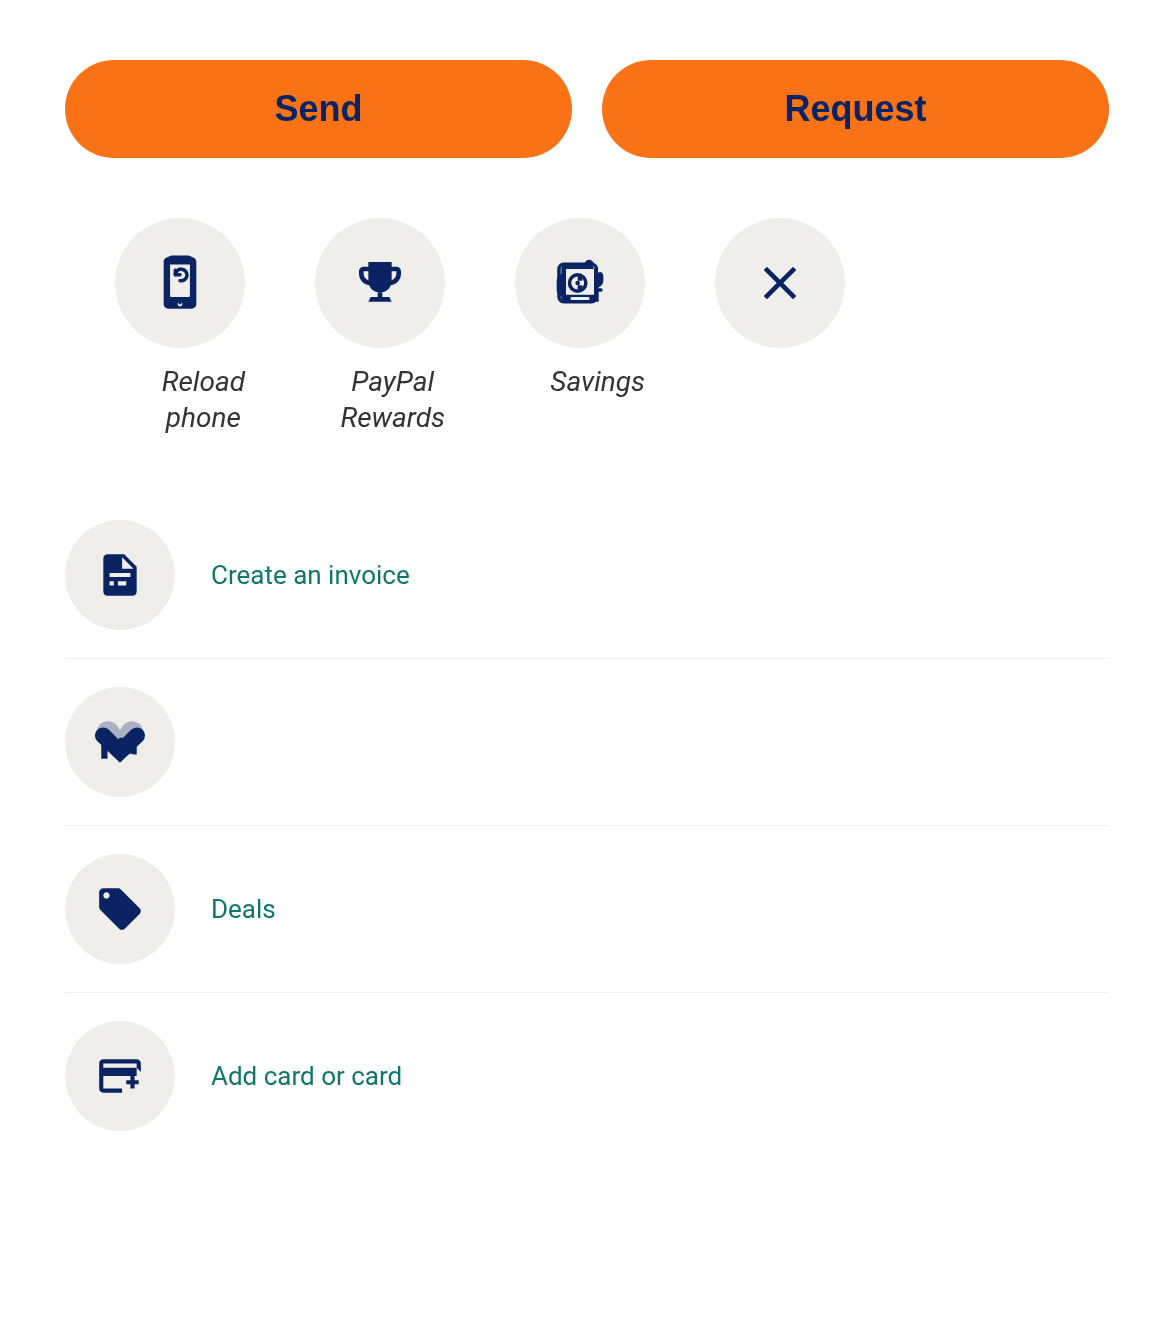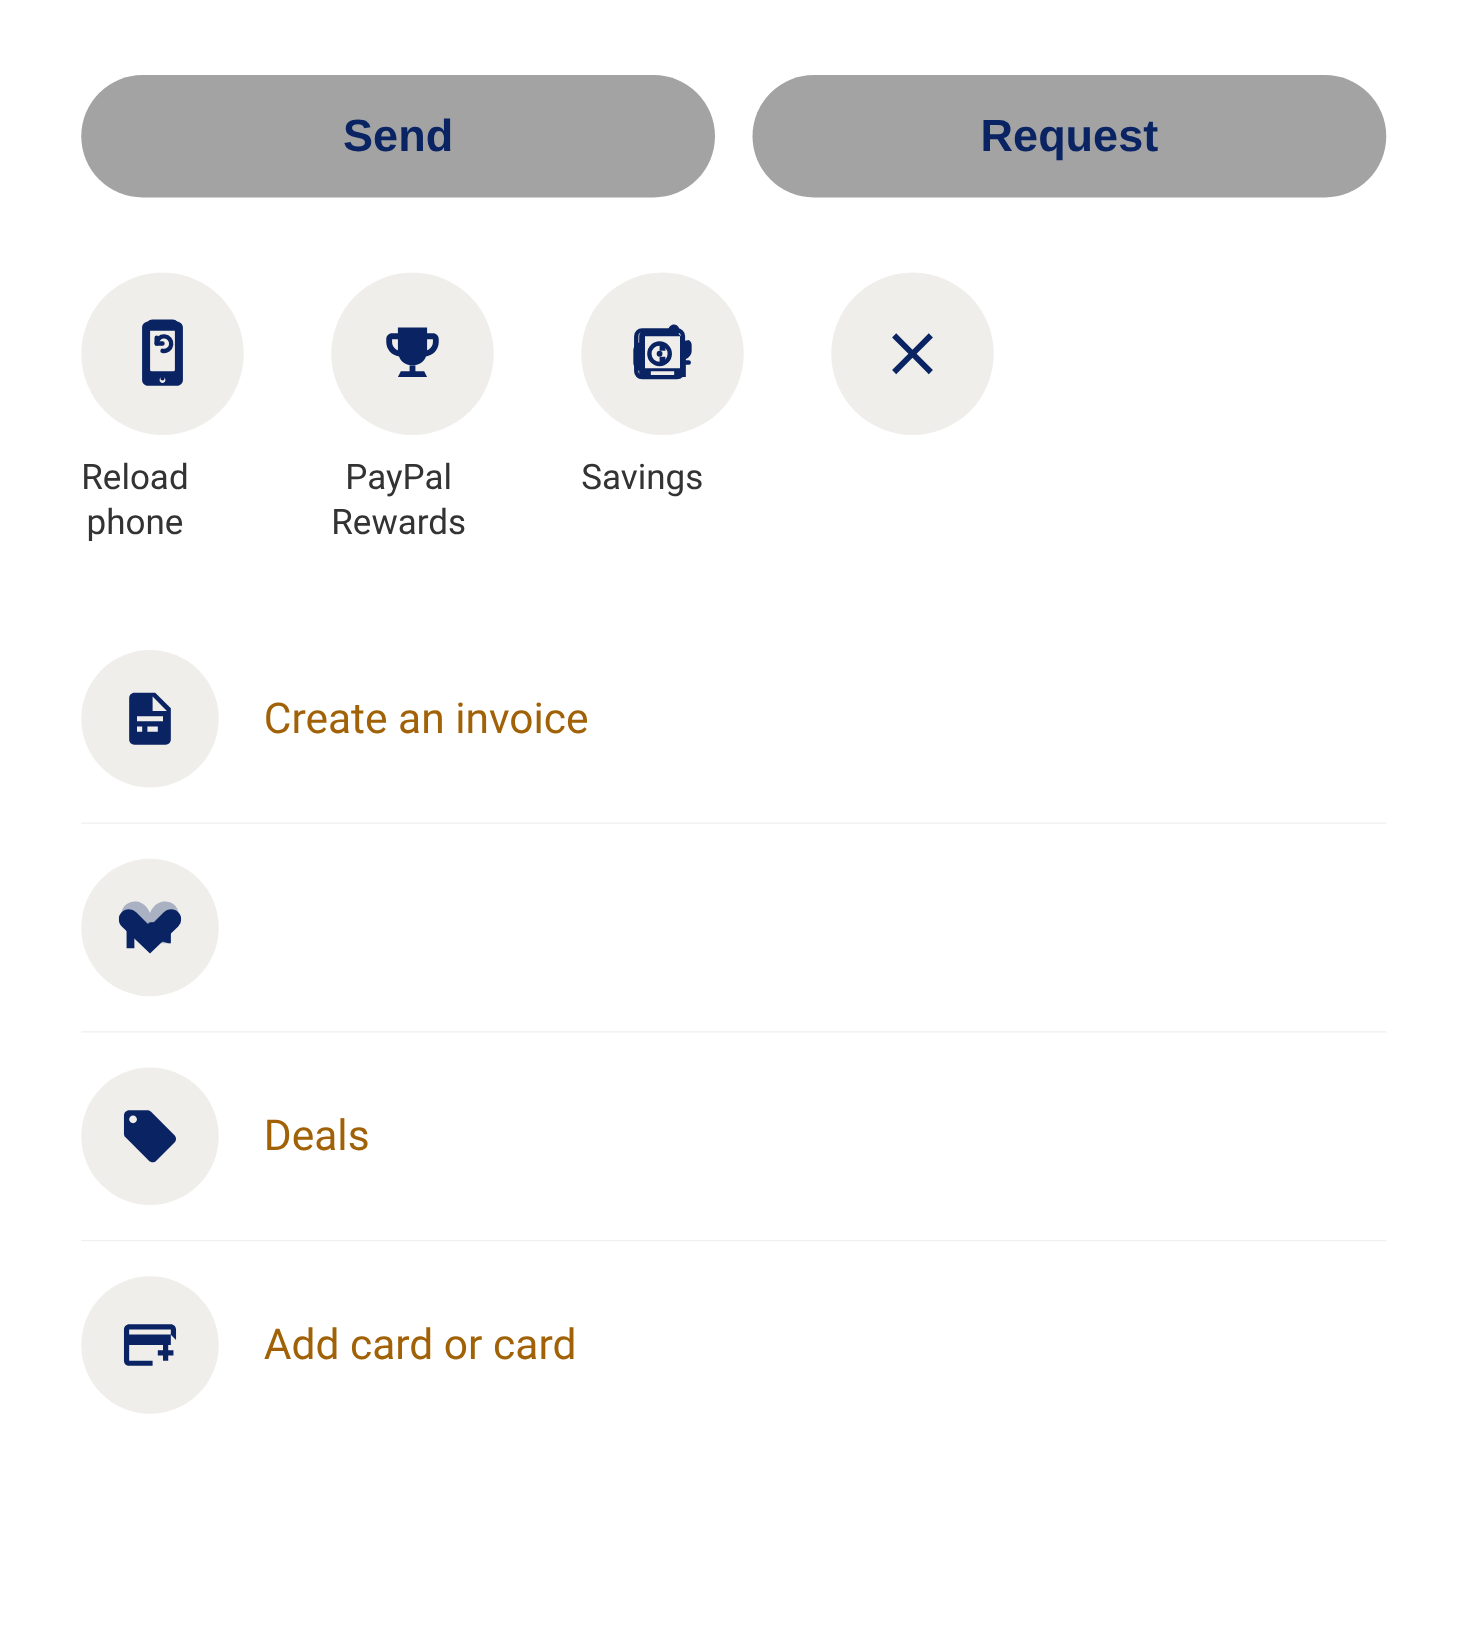--- a/index.html
+++ b/index.html
@@ -19,46 +19,47 @@
     }
 
     .top-buttons {
       display: flex;
       gap: 30px;
       margin-bottom: 60px;
     }
 
     .btn-primary {
       flex: 1;
-      background-color: #a3a3a3;
+      background-color: #f97316;
       color: #0a2463;
       font-size: 36px;
       font-weight: 700;
       border: none;
       border-radius: 60px;
       padding: 28px 20px;
       cursor: pointer;
       text-align: center;
     }
 
     .quick-actions {
       display: flex;
       gap: 20px;
       margin-bottom: 55px;
       align-items: flex-start;
     }
 
     .quick-action-item {
       display: flex;
       flex-direction: column;
-      align-items: flex-start;
+      align-items: flex-end;
       gap: 16px;
       cursor: pointer;
       flex: 1;
       max-width: 180px;
+      font-style: italic;
     }
 
     .quick-action-circle {
       width: 130px;
       height: 130px;
       border-radius: 50%;
       background-color: #f0eeeb;
       display: flex;
       align-items: center;
       justify-content: center;
@@ -95,22 +96,22 @@
       height: 110px;
       border-radius: 50%;
       background-color: #f0eeeb;
       display: flex;
       align-items: center;
       justify-content: center;
       flex-shrink: 0;
     }
 
     .menu-label {
-      font-size: 34px;
-      color: #a16207;
+      font-size: 26px;
+      color: #0f766e;
       font-weight: 400;
       text-align: center;
     }
 
     
     .icon-svg {
       width: 56px;
       height: 56px;
       fill: #0a2463;
     }

